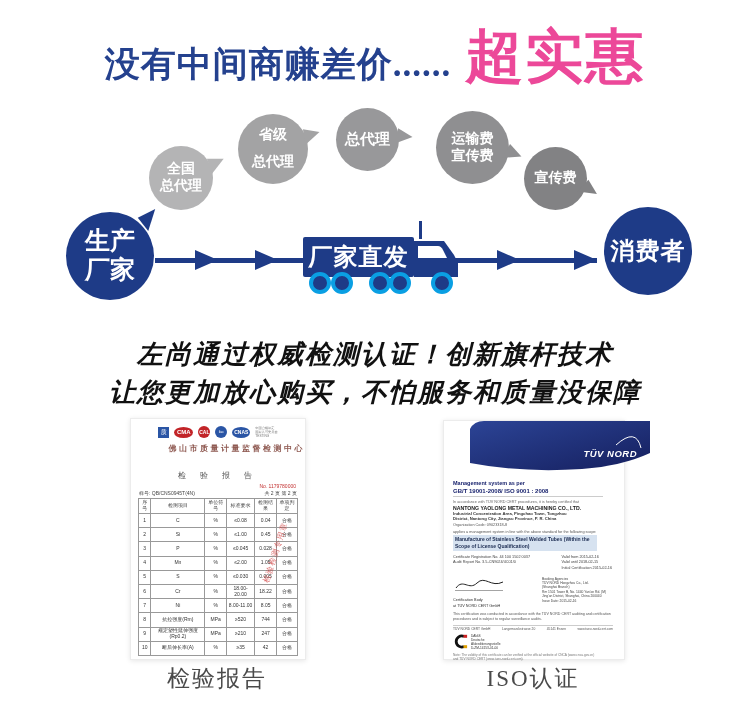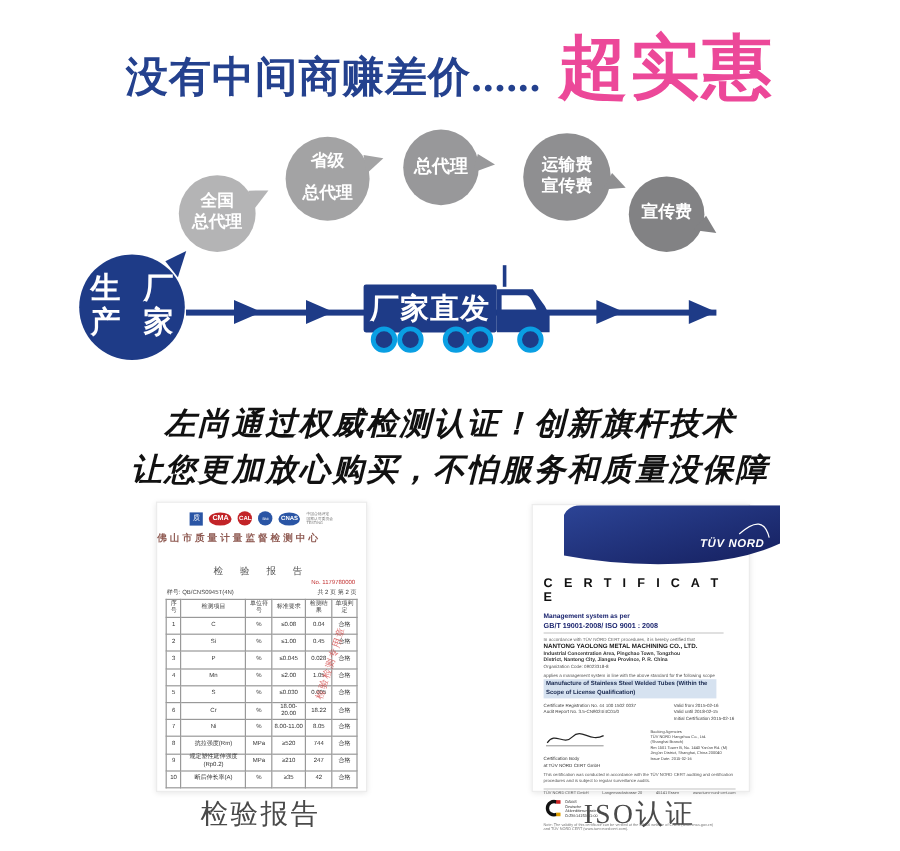--- a/index.html
+++ b/index.html
@@ -29,21 +29,21 @@
   .b3 .tail{right:-13px;top:22px;transform:rotate(14deg);}
   .b4{left:436px;top:111px;width:73px;height:73px;font-size:14px;}
   .b4 .tail{right:-12px;top:36px;transform:rotate(30deg);}
   .b5{left:524px;top:147px;width:63px;height:63px;font-size:14px;}
   .b5 .tail{right:-10px;top:36px;transform:rotate(42deg);}
 
   
   .node{position:absolute;border-radius:50%;background:#1e3b87;color:#fff;display:flex;
         align-items:center;justify-content:center;text-align:center;
         font-family:"Liberation Serif",serif;font-weight:bold;}
-  .producer{left:66px;top:212px;width:88px;height:88px;flex-direction:row;
+  .producer{left:66px;top:212px;width:88px;height:88px;flex-direction:column;
             font-size:25px;line-height:1.15;transform:none;}
   .producer .ptail{position:absolute;width:0;height:0;right:-6px;top:-2px;
             border-top:4px solid transparent;border-bottom:13px solid transparent;
             border-left:19px solid #1e3b87;transform:rotate(-38deg);}
   .consumer{left:604px;top:207px;width:88px;height:88px;font-size:24px;letter-spacing:1px;}
 
   
   .flowline{position:absolute;left:155px;top:258px;width:442px;height:5px;background:#1e3b87;z-index:1;}
   .ah{position:absolute;top:250px;width:0;height:0;z-index:1;
       border-top:10px solid transparent;border-bottom:10px solid transparent;
@@ -77,21 +77,21 @@
   .seal-sq{width:11px;height:11px;background:#2a55a5;color:#fff;font-size:6px;line-height:11px;text-align:center;}
   .cma{width:19px;height:11px;border-radius:50%;background:#c22428;color:#fff;font-size:6px;
        font-weight:bold;line-height:11px;text-align:center;}
   .cal{width:12px;height:12px;border-radius:50%;background:#c22428;color:#fff;font-size:5px;
        font-weight:bold;line-height:12px;text-align:center;}
   .ilac{width:12px;height:12px;border-radius:50%;background:#2a55a5;color:#fff;font-size:3.5px;
         line-height:12px;text-align:center;}
   .cnas{width:18px;height:11px;border-radius:50%;background:#2a55a5;color:#fff;font-size:5px;
         font-weight:bold;line-height:11px;text-align:center;}
   .cnas-side{font-size:3.2px;color:#777;line-height:1.25;text-align:left;}
-  .center-name{margin-top:5px;text-align:left;font-size:8px;font-weight:bold;
+  .center-name{margin-top:5px;text-align:right;font-size:8px;font-weight:bold;
                letter-spacing:2.5px;color:#8f5a52;font-family:"Liberation Serif",serif;}
   .doc-title{margin-top:16px;text-align:center;font-size:8px;letter-spacing:6px;color:#555;
              font-family:"Liberation Serif",serif;}
   .report-no{margin:2px 9px 0 0;text-align:right;font-size:5px;color:#c23030;}
   .meta-row{display:flex;justify-content:space-between;margin:1px 8px 0 8px;font-size:5px;color:#444;}
   table.insp{width:160px;margin:2px auto 0 auto;border-collapse:collapse;font-size:5px;color:#333;}
   table.insp th,table.insp td{border:0.5px solid #999;padding:0.5px 1px;text-align:center;line-height:1.15;}
   table.insp th{height:13px;font-weight:normal;color:#444;}
   table.insp td{height:12.2px;}
   .stamp{position:absolute;right:-2px;top:128px;transform:rotate(-72deg);transform-origin:center;
@@ -190,20 +190,23 @@
       <path d="M0,44 L44,44 L44,30 L40,22 L30,8 L0,8 Z" fill="#1e3b87"></path>
       <path d="M4,13 L24,13 Q27,13 29,17 L33,25 L4,25 Z" fill="#ffffff"></path>
     </svg>
     <div class="wheel w1"></div>
     <div class="wheel w2"></div>
     <div class="wheel w3"></div>
     <div class="wheel w4"></div>
     <div class="wheel w5"></div>
   </div>
 
+  <div class="node consumer">
+    <span>消费者</span>
+  </div>
 
   <div class="slogan">
     <div>左尚通过权威检测认证！创新旗杆技术</div>
     <div>让您更加放心购买，不怕服务和质量没保障</div>
   </div>
 
   <div class="cert cert-left">
     <div class="logo-row">
       <div class="seal-sq">质</div>
       <div class="cma">CMA</div>
@@ -328,21 +331,20 @@
             <stop offset="0" stop-color="#2c4496"></stop>
             <stop offset="1" stop-color="#151f5e"></stop>
           </linearGradient>
         </defs>
         <path d="M0,8 Q4,0 14,0 L180,0 L180,32 Q152,45 112,48 Q52,52 0,42 Z" fill="url(#tg)"></path>
         <path d="M146,24 Q166,6 171,27" stroke="#ffffff" stroke-width="1" fill="none"></path>
       </svg>
       <span class="tuv-brand">TÜV NORD</span>
     </div>
     <div class="cr-body">
-      <div class="cr-title">C E R T I F I C A T E</div>
       <div class="cr-sub">Management system as per</div>
       <div class="cr-std">GB/T 19001-2008/ ISO 9001 : 2008</div>
       <div class="cr-intro">In accordance with TÜV NORD CERT procedures, it is hereby certified that</div>
       <div class="cr-company">NANTONG YAOLONG METAL MACHINING CO., LTD.</div>
       <div class="cr-addr">Industrial Concentration Area, Pingchao Town, Tongzhou District, Nantong City, Jiangsu Province, P. R. China</div>
       <div class="cr-org">Organization Code: 09023318-8</div>
       <div class="cr-applies">applies a management system in line with the above standard for the following scope</div>
       <div class="cr-scope">Manufacture of Stainless Steel Welded Tubes (Within the Scope of License Qualification)</div>
       <div class="cr-cols">
         <div class="left">

